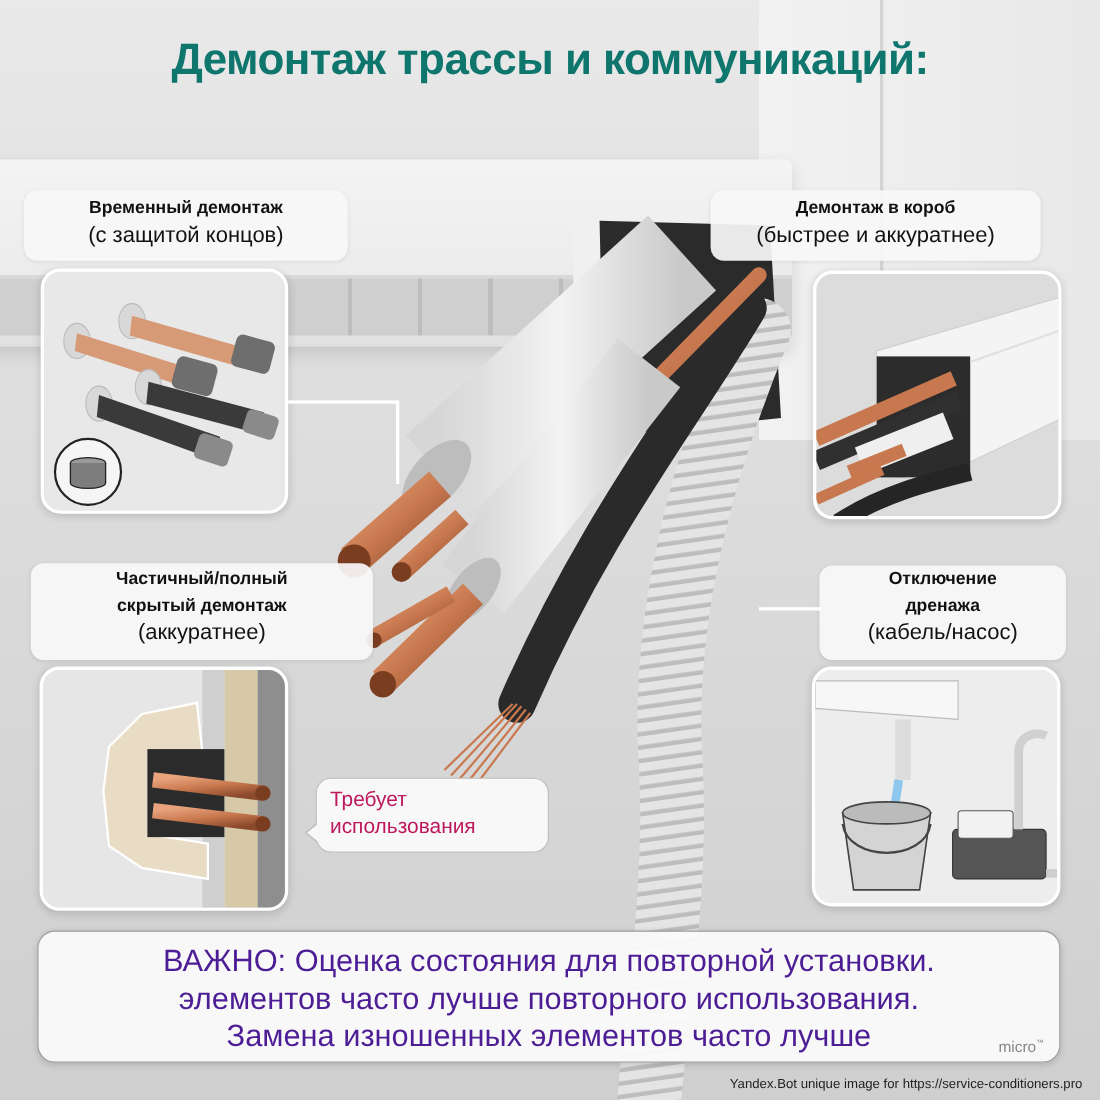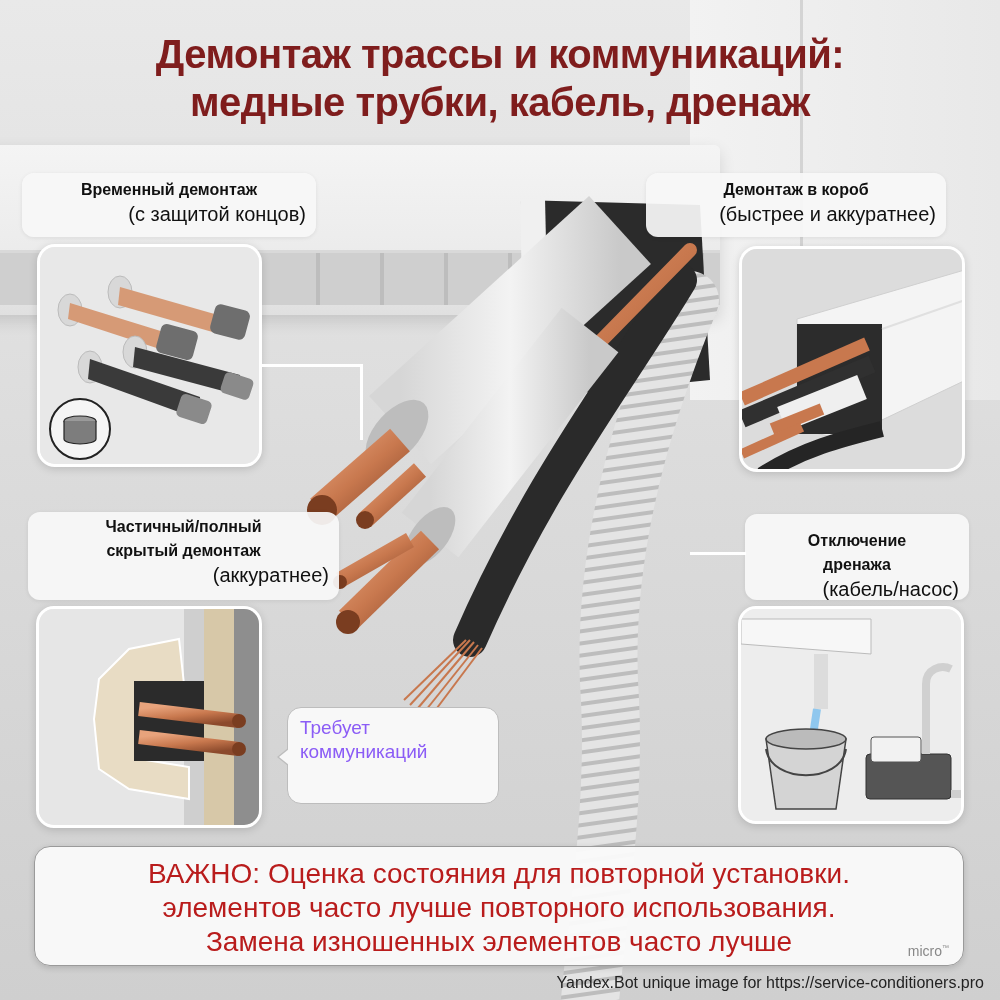--- a/index.html
+++ b/index.html
@@ -25,74 +25,74 @@
   }
   .ac-right {
     position: absolute; left: 690px; top: 0; width: 310px; height: 400px;
     background: linear-gradient(90deg, #f2f2f2, #e8e8e8);
   }
   .wall-line { position: absolute; left: 800px; top: 0; width: 3px; height: 260px; background: #d4d4d4; }
 
   
   .headline {
     position: absolute; left: 0; top: 30px; width: 1000px; text-align: center;
-    font-weight: 700; font-size: 40px; line-height: 48px; color: #7f1d1d;
+    font-weight: 700; font-size: 40px; line-height: 48px; color: #0f766e;
     letter-spacing: -0.5px;
   }
   .headline div { white-space: nowrap; }
 
   
   .label-box {
     position: absolute; background: rgba(248,248,248,0.93);
     border-radius: 12px; text-align: center; padding: 6px 10px;
     box-shadow: 0 1px 4px rgba(0,0,0,0.08);
   }
   .label-box .lb-title { font-weight: 700; font-size: 16px; line-height: 24px; }
-  .label-box .lb-sub { font-size: 20px; line-height: 24px; text-align: right; }
+  .label-box .lb-sub { font-size: 20px; line-height: 24px; }
 
   
   .panel {
     position: absolute; border-radius: 18px; background: #efefef;
     border: 3px solid #ffffff; overflow: hidden;
     box-shadow: 0 2px 8px rgba(0,0,0,0.15);
   }
 
   
   .conn { position: absolute; background: #ffffff; }
 
   
   .note {
-    position: absolute; left: 287px; top: 707px; width: 212px; height: 97px;
+    position: absolute; left: 287px; top: 707px; width: 212px; height: 68px;
     background: #f8f8f8; border: 1.5px solid #bdbdbd; border-radius: 14px;
-    padding: 8px 12px; font-size: 19px; line-height: 24px; color: #8b5cf6;
+    padding: 8px 12px; font-size: 19px; line-height: 24px; color: #be185d;
   }
   .note::before {
     content: ""; position: absolute; left: -11px; top: 40px; width: 0; height: 0;
     border-top: 9px solid transparent; border-bottom: 9px solid transparent;
     border-right: 11px solid #bdbdbd;
   }
   .note::after {
     content: ""; position: absolute; left: -9px; top: 41px; width: 0; height: 0;
     border-top: 8px solid transparent; border-bottom: 8px solid transparent;
     border-right: 10px solid #f8f8f8;
   }
 
   
   .important {
     position: absolute; left: 34px; top: 846px; width: 930px; height: 120px;
     background: rgba(250,250,250,0.95); border: 1.5px solid #9a9a9a;
     border-radius: 16px; text-align: center; padding-top: 10px;
     box-shadow: 0 2px 6px rgba(0,0,0,0.15);
   }
-  .important div { font-size: 28px; line-height: 34px; color: #b91c1c; white-space: nowrap; }
+  .important div { font-size: 28px; line-height: 34px; color: #4c1d95; white-space: nowrap; }
   .micro { position: absolute; right: 14px; bottom: 6px; font-size: 14px; color: #888; }
   .micro sup { font-size: 7px; }
 
   .watermark {
-    position: absolute; right: 16px; bottom: 8px; font-size: 16px; color: #222;
+    position: absolute; right: 16px; bottom: 8px; font-size: 12px; color: #222;
   }
 </style>
 </head>
 <body>
 
 <div class="stage">
 
   <div class="ac-right"></div>
   <div class="wall-line"></div>
   <div class="ac-unit"></div>
@@ -143,21 +143,20 @@
     <path d="M590 330 L 430 535" stroke="url(#insG)" stroke-width="72" fill="none" stroke-linecap="butt"></path>
     <ellipse cx="430" cy="536" rx="18" ry="34" transform="rotate(38 430 536)" fill="#bdbdbd"></ellipse>
     <path d="M430 540 L 348 620" stroke="url(#copperG)" stroke-width="26" fill="none"></path>
     <circle cx="348" cy="622" r="12" fill="#7a3d20"></circle>
     <path d="M410 540 L 340 580" stroke="url(#copperG)" stroke-width="16" fill="none"></path>
     <circle cx="340" cy="582" r="7" fill="#7a3d20"></circle>
   </svg>
 
   <div class="headline">
     <div>Демонтаж трассы и коммуникаций:</div>
-    <div>медные трубки, кабель, дренаж</div>
   </div>
 
   <div class="label-box" style="left:22px;top:173px;width:294px;height:64px;padding-top:5px;">
     <div class="lb-title">Временный демонтаж</div>
     <div class="lb-sub">(с защитой концов)</div>
   </div>
   <div class="panel" style="left:37px;top:244px;width:225px;height:223px;">
     <svg width="225" height="223" viewBox="0 0 225 223">
       <rect width="225" height="223" fill="#e8e8e8"></rect>
       <g>
@@ -214,21 +213,21 @@
       <path d="M145 0 L 165 0 L 165 222 L 145 222 Z" fill="#cfcfcf"></path>
       <path d="M60 70 L 90 40 L 140 30 L 145 75 L 100 80 L 100 150 L 150 158 L 150 190 L 90 180 L 60 160 L 55 110 Z" fill="#e8dcc4" stroke="#fff" stroke-width="2"></path>
       <rect x="95" y="72" width="70" height="80" fill="#2b2b2b"></rect>
       <path d="M100 100 L 200 112" stroke="url(#copperG)" stroke-width="14"></path>
       <path d="M100 128 L 200 140" stroke="url(#copperG)" stroke-width="14"></path>
       <circle cx="200" cy="112" r="7" fill="#7a3d20"></circle>
       <circle cx="200" cy="140" r="7" fill="#7a3d20"></circle>
     </svg>
   </div>
 
-  <div class="label-box" style="left:745px;top:514px;width:224px;height:86px;padding-top:15px;">
+  <div class="label-box" style="left:745px;top:514px;width:224px;height:86px;padding-top:1px;">
     <div class="lb-title">Отключение</div>
     <div class="lb-title">дренажа</div>
     <div class="lb-sub">(кабель/насос)</div>
   </div>
   <div class="panel" style="left:738px;top:606px;width:226px;height:218px;">
     <svg width="226" height="218" viewBox="0 0 226 218">
       <rect width="226" height="218" fill="#ededed"></rect>
       <path d="M0 10 L 130 10 L 130 45 L 0 35 Z" fill="#f7f7f7" stroke="#bbb"></path>
       <path d="M80 45 L 80 100" stroke="#dcdcdc" stroke-width="14"></path>
       <path d="M76 100 L 70 140" stroke="#8fc7ee" stroke-width="8"></path>
@@ -241,21 +240,21 @@
       <path d="M210 185 L 226 185" stroke="#cfcfcf" stroke-width="8"></path>
     </svg>
   </div>
 
   <div class="conn" style="left:262px;top:364px;width:100px;height:3px;"></div>
   <div class="conn" style="left:360px;top:364px;width:3px;height:76px;"></div>
   <div class="conn" style="left:690px;top:552px;width:56px;height:3px;"></div>
 
   <div class="note">
     <div>Требует</div>
-    <div>коммуникаций</div>
+    <div>использования</div>
   </div>
 
   <div class="important">
     <div>ВАЖНО: Оценка состояния для повторной установки.</div>
     <div>элементов часто лучше повторного использования.</div>
     <div>Замена изношенных элементов часто лучше</div>
     <span class="micro"><span>micro</span><sup>™</sup></span>
   </div>
 
   <div class="watermark">Yandex.Bot unique image for https://service-conditioners.pro</div>

